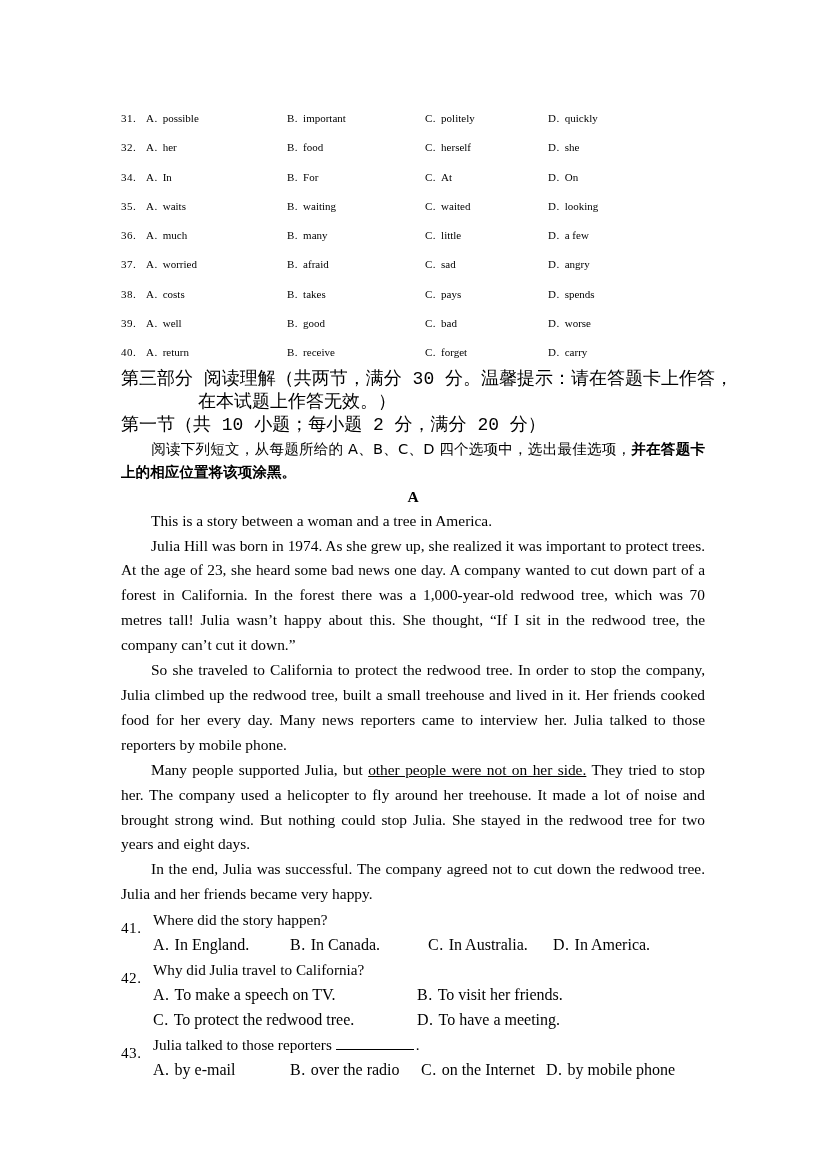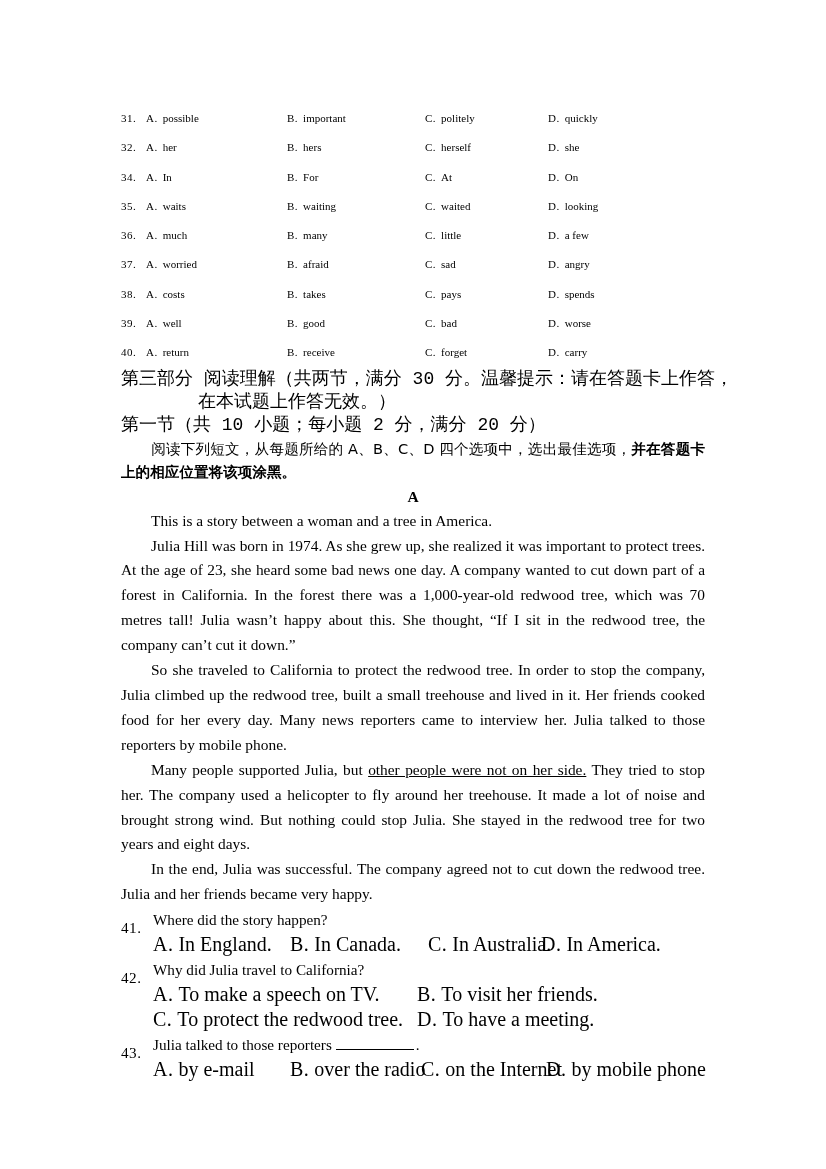--- a/index.html
+++ b/index.html
@@ -115,35 +115,35 @@
   .blank {
     display: inline-block;
     width: 78px;
     border-bottom: 1px solid #000;
     margin: 0 2px 0 4px;
     vertical-align: baseline;
     height: 13px;
   }
   .q-opts {
     position: relative;
-    font-size: 20px;
+    font-size: 16px;
     line-height: 25px;
     height: 25px;
     white-space: nowrap;
   }
   .q-opt {
     position: absolute;
   }
   .q-opt .lbl { letter-spacing: 0.5px; }
   .q-opt .txt { margin-left: 5px; }
 
   .qc-a { left: 32px; }
   .qc-b { left: 169px; }
   .qc-c { left: 307px; }
-  .qc-d { left: 420px; }
+  .qc-d { left: 432px; }
 
   .qh-a { left: 32px; }
   .qh-b { left: 296px; }
 
   .q43-a { left: 32px; }
   .q43-b { left: 169px; }
   .q43-c { left: 300px; }
   .q43-d { left: 425px; }
 
   .page-number {
@@ -167,21 +167,21 @@
         <span class="cloze-num">31.</span>
         <span class="cloze-opt col-a"><span class="lbl">A.</span><span class="txt">possible</span></span>
         <span class="cloze-opt col-b"><span class="lbl">B.</span><span class="txt">important</span></span>
         <span class="cloze-opt col-c"><span class="lbl">C.</span><span class="txt">politely</span></span>
         <span class="cloze-opt col-d"><span class="lbl">D.</span><span class="txt">quickly</span></span>
       </div>
 
       <div class="cloze-row">
         <span class="cloze-num">32.</span>
         <span class="cloze-opt col-a"><span class="lbl">A.</span><span class="txt">her</span></span>
-        <span class="cloze-opt col-b"><span class="lbl">B.</span><span class="txt">hers</span></span>
+        <span class="cloze-opt col-b"><span class="lbl">B.</span><span class="txt">food</span></span>
         <span class="cloze-opt col-c"><span class="lbl">C.</span><span class="txt">herself</span></span>
         <span class="cloze-opt col-d"><span class="lbl">D.</span><span class="txt">she</span></span>
       </div>
 
 
       <div class="cloze-row">
         <span class="cloze-num">34.</span>
         <span class="cloze-opt col-a"><span class="lbl">A.</span><span class="txt">In</span></span>
         <span class="cloze-opt col-b"><span class="lbl">B.</span><span class="txt">For</span></span>
         <span class="cloze-opt col-c"><span class="lbl">C.</span><span class="txt">At</span></span>

